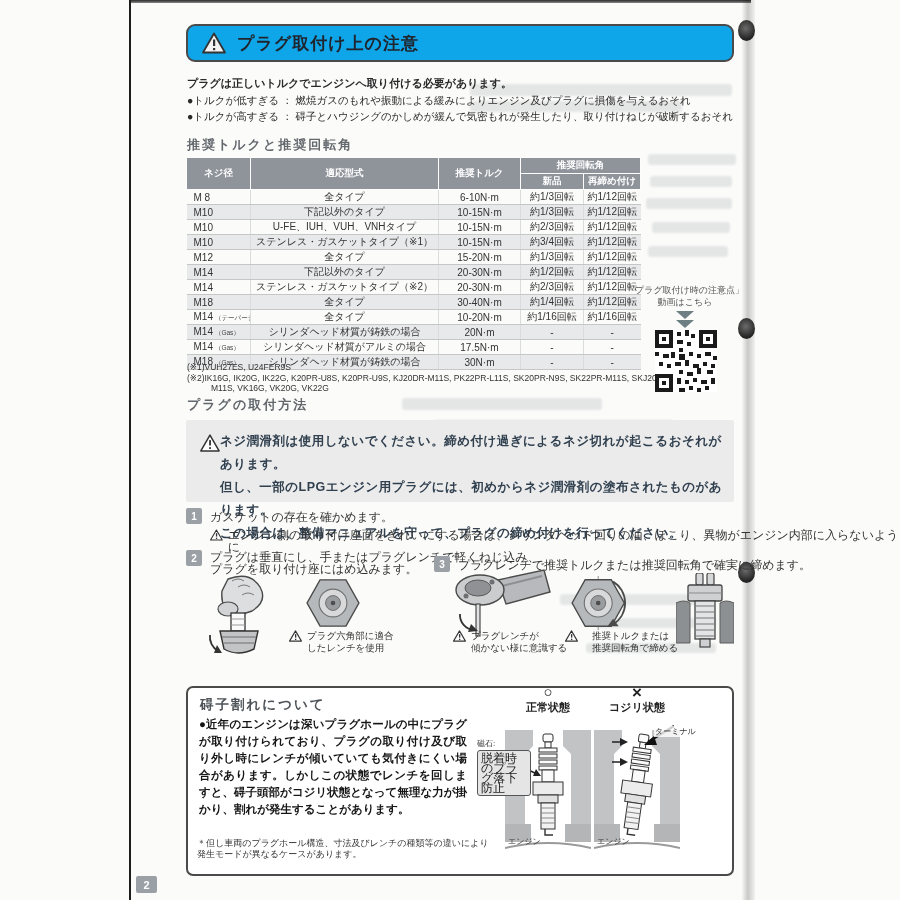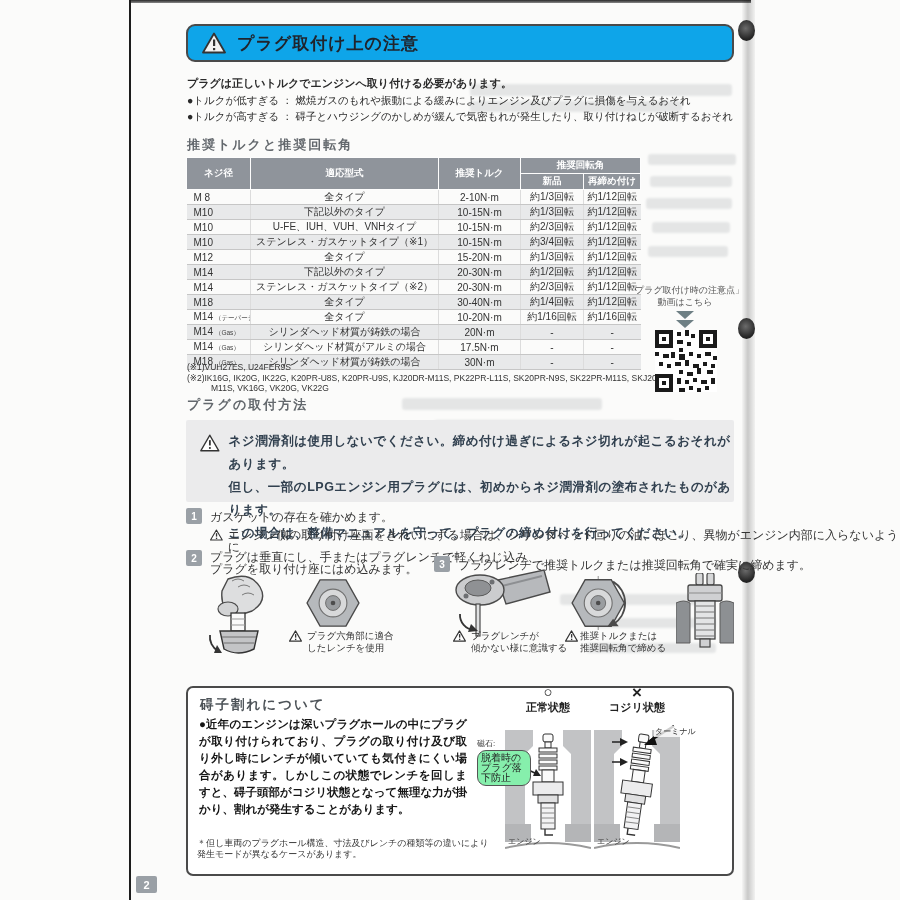--- a/index.html
+++ b/index.html
@@ -51,21 +51,21 @@
   .step-text{font-size:12px;color:#333;line-height:12px;}
   .cap{font-size:9.5px;color:#333;line-height:12px;}
 
   
   .ins-box{left:186px;top:686px;width:548px;height:190px;border:2px solid #4a4a4a;border-radius:7px;
     background:#fff;box-sizing:border-box;}
   .ins-title{font-size:13.5px;font-weight:bold;color:#4d5358;letter-spacing:2px;}
   .ins-body{font-size:11.5px;font-weight:700;color:#151515;line-height:17px;width:268px;text-align:justify;}
   .ins-note{font-size:9px;color:#333;width:300px;line-height:11px;}
   .mini{font-size:8px;color:#333;}
-  .magnet-box{border:1px solid #555;border-radius:9px;width:46px;padding:2px 3px;font-size:10px;line-height:10px;background:#86efac;}
+  .magnet-box{border:1px solid #555;border-radius:3px;width:46px;padding:2px 3px;font-size:12px;line-height:10px;background:#e5e5e5;}
   .state-label{font-size:11px;font-weight:bold;color:#222;width:86px;text-align:center;}
   .state-mark{font-size:15px;font-weight:bold;color:#222;width:86px;text-align:center;}
 
   .page-num{left:136px;top:876px;width:21px;height:17px;background:#9aa0a6;color:#fff;font-size:11px;
     font-weight:bold;display:flex;align-items:center;justify-content:center;border-radius:2px;}
   svg{display:block;}
 </style>
 </head>
 <body>
 
@@ -127,21 +127,21 @@
         </tr>
         <tr>
           <th>新品</th>
           <th>再締め付け</th>
         </tr>
       </thead>
       <tbody>
         <tr>
             <td class="c-size"><span>M 8</span><span class="tiny-note"></span></td>
             <td>全タイプ</td>
-            <td>2-10N·m</td>
+            <td>6-10N·m</td>
             <td>約1/3回転</td>
             <td>約1/12回転</td>
           </tr>
         <tr>
             <td class="c-size"><span>M10</span><span class="tiny-note"></span></td>
             <td>下記以外のタイプ</td>
             <td>10-15N·m</td>
             <td>約1/3回転</td>
             <td>約1/12回転</td>
           </tr>
@@ -273,21 +273,21 @@
       <rect x="12" y="29" width="3" height="2"></rect>
         <rect x="17" y="28" width="2" height="2"></rect>
         <rect x="21" y="29" width="2" height="2"></rect>
         <rect x="25" y="28" width="2" height="2"></rect>
     </g>
   </svg>
 
   <div class="abs sec-head" style="left:187px;top:396px;">プラグの取付方法</div>
 
   <div class="abs warn-box">
-    <div style="display:flex;gap:9px;">
+    <div style="display:flex;">
       <svg width="22" height="20" viewBox="0 0 24 22" style="margin-top:3px;">
         <path d="M12 1.5 L23 20.5 H1 Z" fill="#fff" stroke="#333" stroke-width="1.8" stroke-linejoin="round"></path>
         <rect x="11" y="7.5" width="2.2" height="6.5" fill="#333"></rect>
           <rect x="11" y="16" width="2.2" height="2.2" fill="#333"></rect>
       </svg>
       <div>
         <div class="warn-line">ネジ潤滑剤は使用しないでください。締め付け過ぎによるネジ切れが起こるおそれがあります。</div>
         <div class="warn-line">但し、一部のLPGエンジン用プラグには、初めからネジ潤滑剤の塗布されたものがあります。</div>
         <div class="warn-line">この場合は、整備マニュアルを守って、プラグの締め付けを行ってください。</div>
       </div>
@@ -369,21 +369,21 @@
 
   <svg class="abs" style="left:570px;top:576px;" width="62" height="54" viewBox="0 0 66 58">
     <path d="M30 0 V8 M30 50 V58" stroke="#8a8a8a" stroke-width="1"></path>
     <path d="M16 4 H44 L58 29 L44 54 H16 L2 29 Z" fill="#b6b9bc" stroke="#4a4a4a" stroke-width="1.5"></path>
     <circle cx="30" cy="29" r="15" fill="#d8d9da" stroke="#707070" stroke-width="1.2"></circle>
     <circle cx="30" cy="29" r="8" fill="#9a9da0" stroke="#6a6a6a" stroke-width="1"></circle>
     <circle cx="30" cy="29" r="2.5" fill="#4d4d4d"></circle>
     <path d="M46 6 A 27 27 0 0 1 46 52" fill="none" stroke="#4a4a4a" stroke-width="2"></path>
     <path d="M40 54 L52 54 L46 46 Z" fill="#4a4a4a"></path>
   </svg>
-  <div class="abs" style="left:565px;top:630px;display:flex;gap:2px;">
+  <div class="abs" style="left:565px;top:630px;display:flex;gap:14px;">
     <svg width="13" height="12" viewBox="0 0 24 22">
       <path d="M12 1.5 L23 20.5 H1 Z" fill="#fff" stroke="#333" stroke-width="2" stroke-linejoin="round"></path>
       <rect x="11" y="7.5" width="2.5" height="6.5" fill="#333"></rect>
         <rect x="11" y="16" width="2.5" height="2.5" fill="#333"></rect>
     </svg>
     <div class="cap">
         <div>推奨トルクまたは</div>
         <div>推奨回転角で締める</div>
       </div>
   </div>

